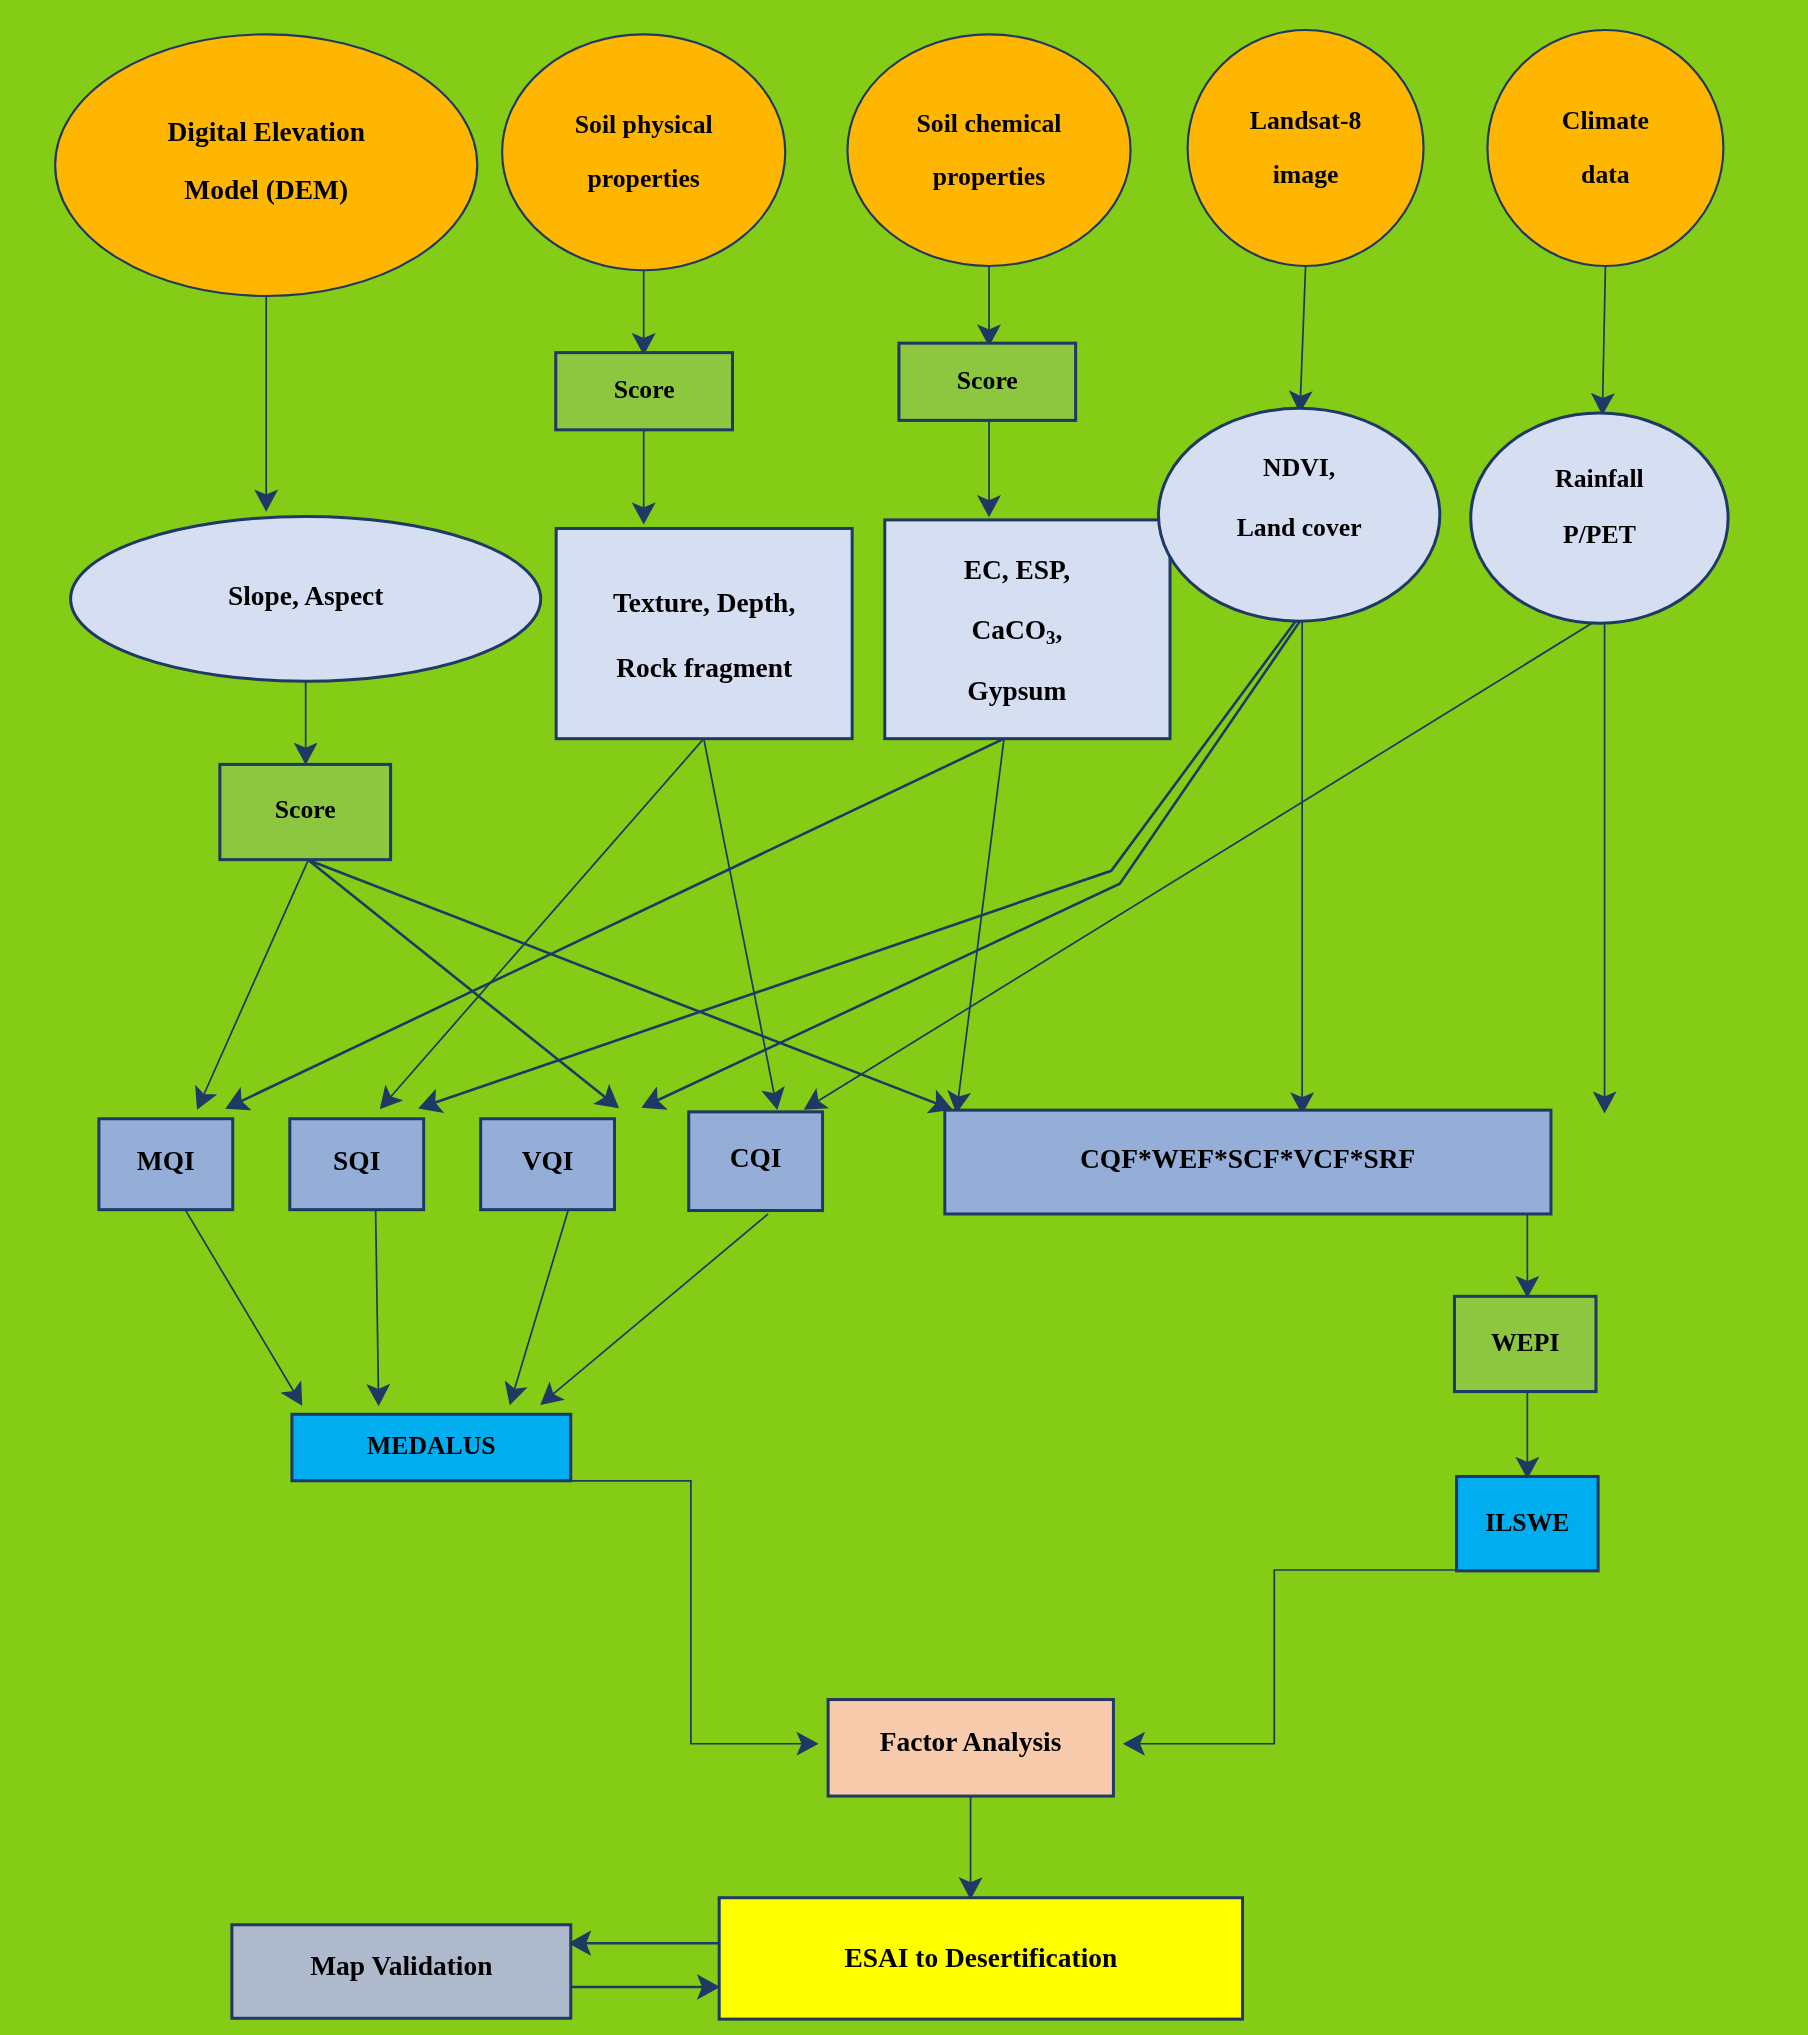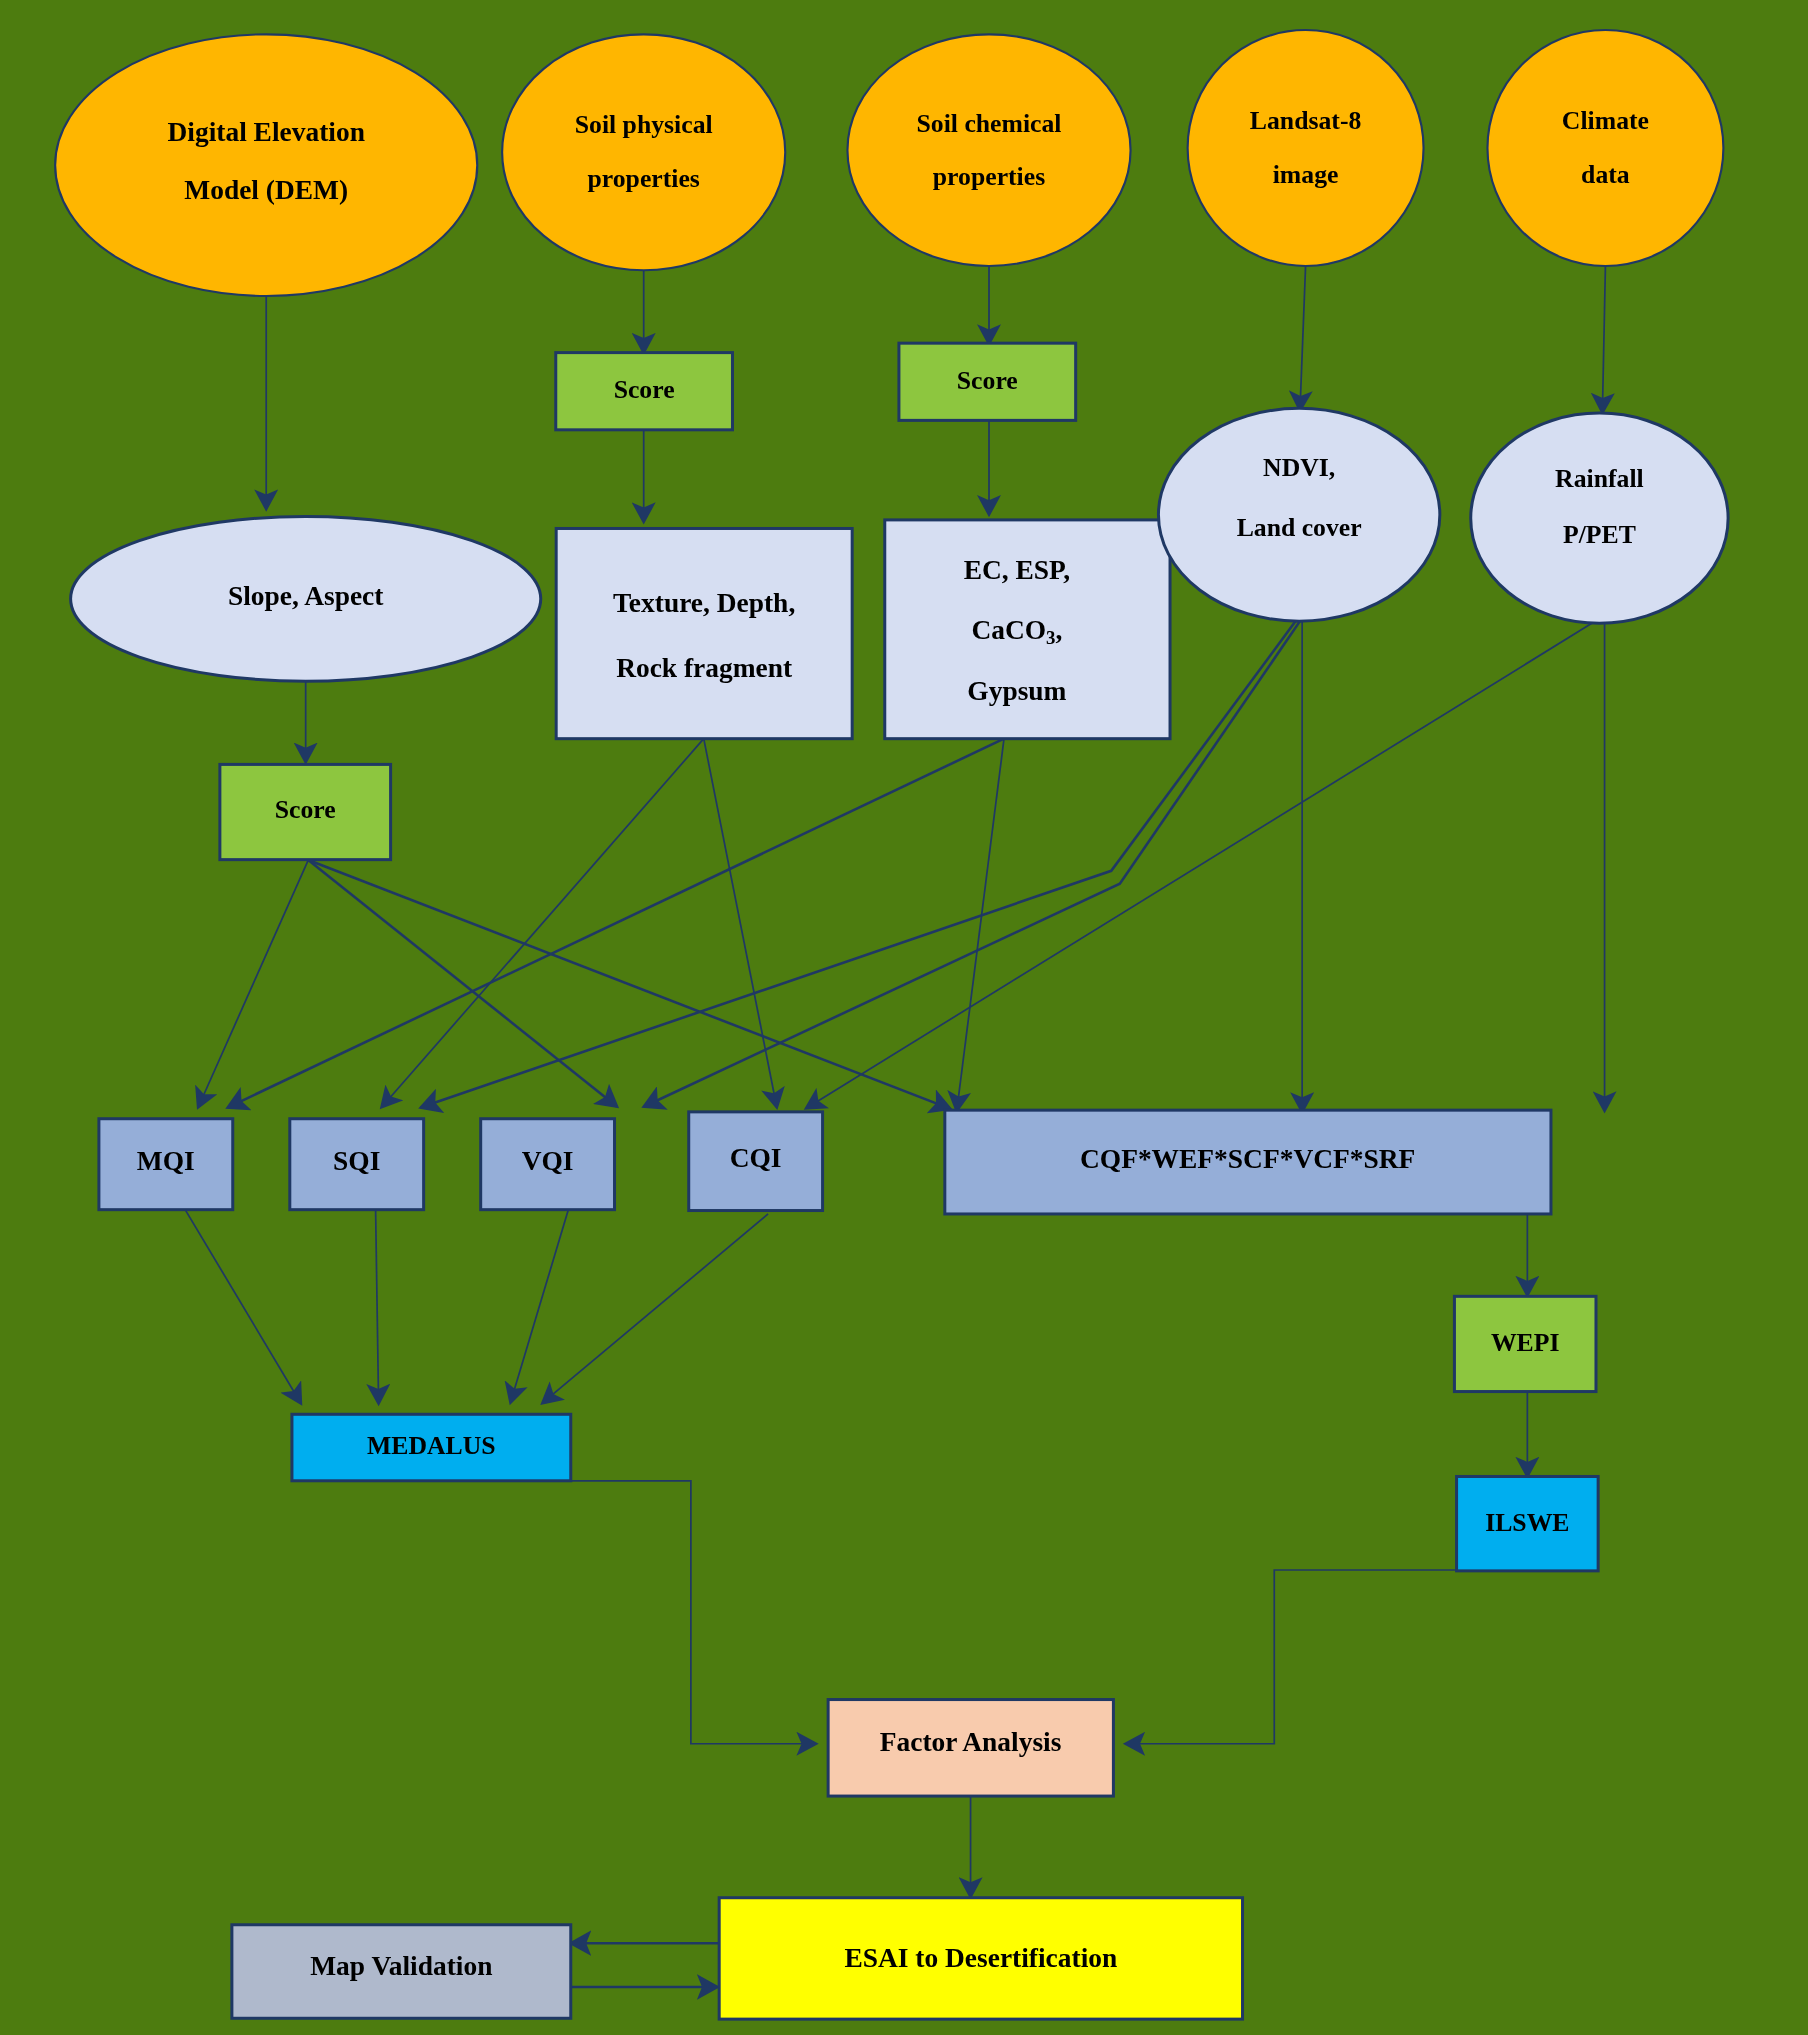--- a/index.html
+++ b/index.html
@@ -1,19 +1,19 @@
 <!DOCTYPE html>
 <html style="font-size:6.9px"><head>
 <meta charset="utf-8">
 <style>
   html,body{margin:0;padding:0;background:#ffffff;}
   #stage{
     position:relative;
     width:1809px;height:2035px;
-    background:#4d7c0f;
+    background:#84cc16;
     font-family:"Liberation Serif", serif;
     overflow:hidden;
   }
   svg.flow{position:absolute;left:0;top:0;width:1809px;height:2035px;}
   .node-label{
     font-family:"Liberation Serif", serif;
     font-weight:bold;
     fill:#000000;
     text-anchor:middle;
     dominant-baseline:middle;

